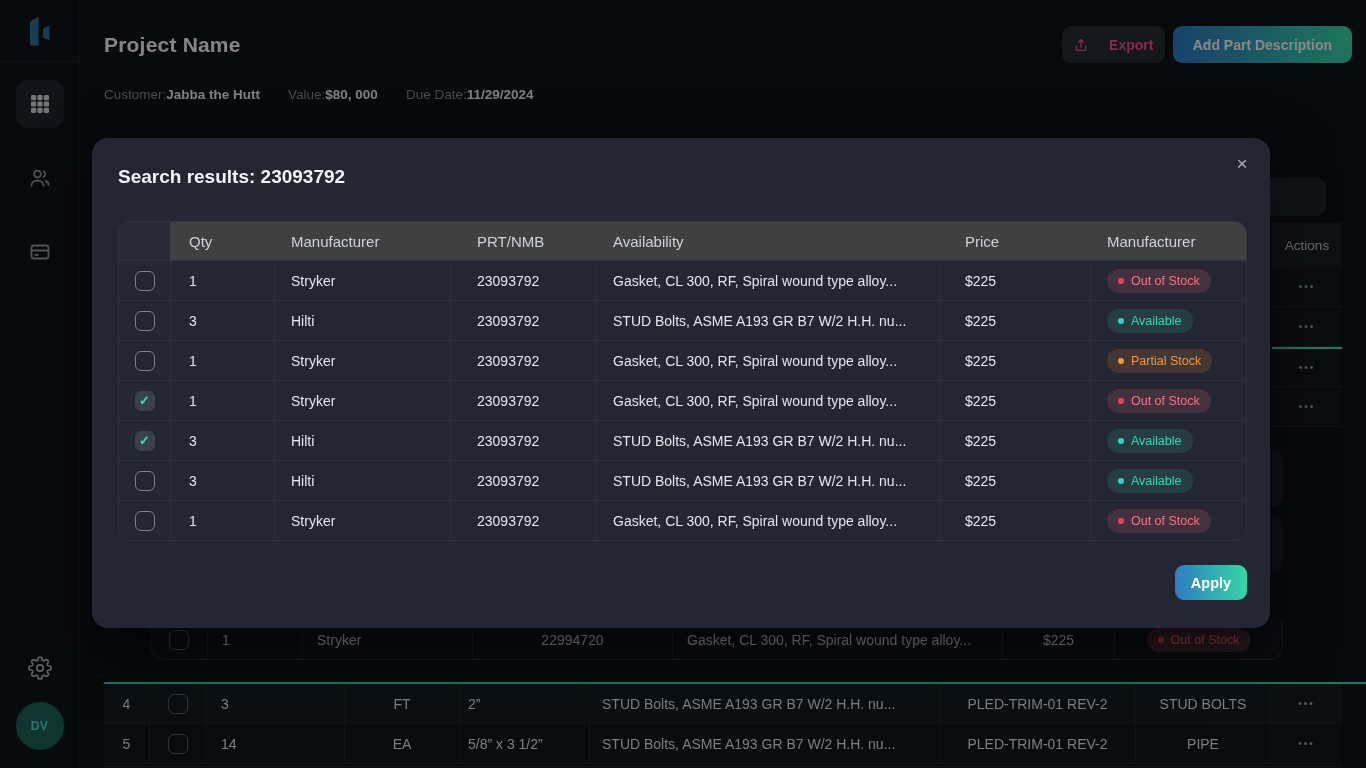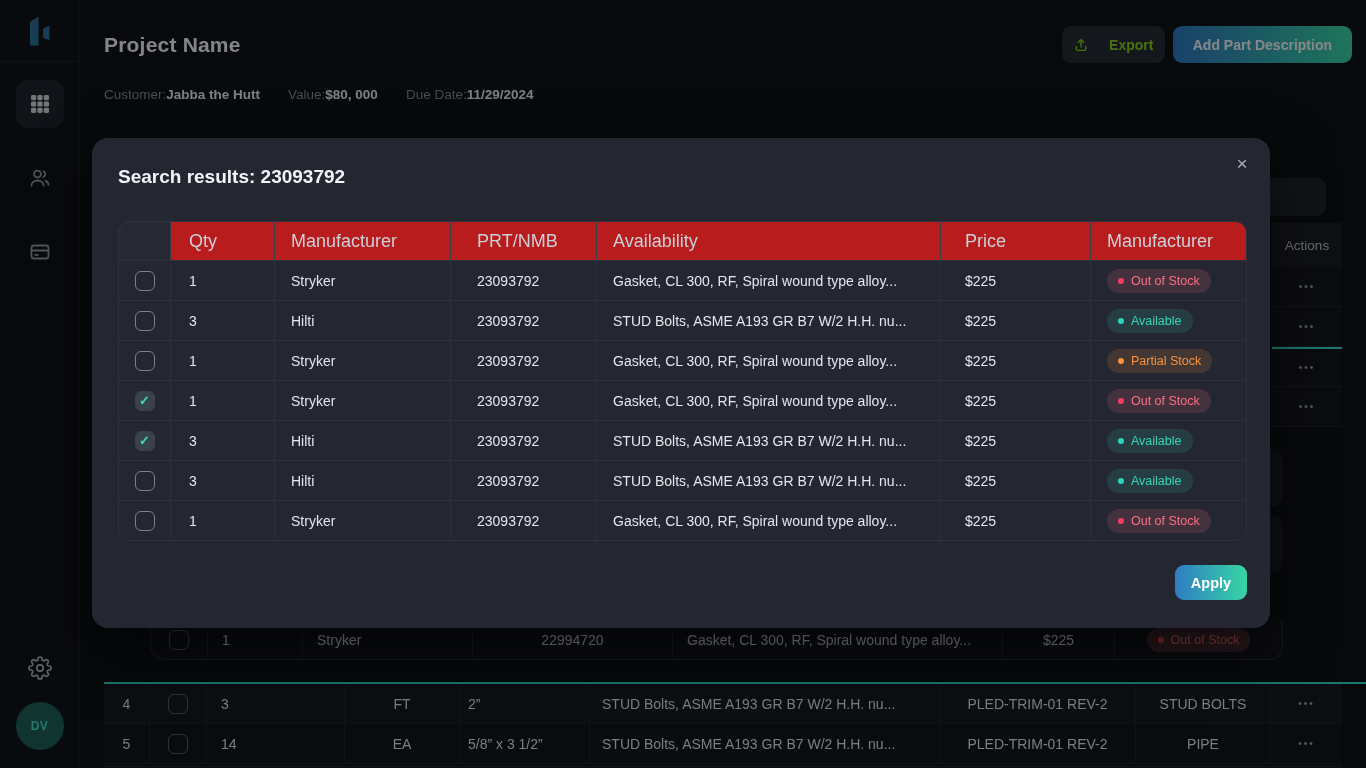--- a/index.html
+++ b/index.html
@@ -20,21 +20,21 @@
   .side-foot { margin-top:auto; display:flex; flex-direction:column; align-items:center; gap:22px; padding-bottom:18px; }
   .gear { color:#aab0b9; width:24px; height:24px; cursor:pointer; }
   .avatar { width:48px; height:48px; border-radius:50%; background:#1e5e57; color:#43d6be; font-size:12px; font-weight:700; display:flex; align-items:center; justify-content:center; cursor:pointer; letter-spacing:.5px; }
 
   
   .main { position:absolute; left:80px; top:0; width:1286px; height:768px; }
   .pg-header { display:flex; align-items:center; padding:26px 14px 0 24px; }
   .pg-title { font-size:21px; font-weight:700; color:#eceef1; letter-spacing:.2px; }
   .hdr-actions { margin-left:auto; display:flex; gap:8px; }
   .btn { height:37px; border-radius:9px; display:flex; align-items:center; justify-content:center; font-size:14px; font-weight:600; cursor:pointer; border:none; }
-  .btn-export { width:103px; background:#252932; color:#84cc16; gap:20px; }
+  .btn-export { width:103px; background:#252932; color:#ec4899; gap:20px; }
   .btn-export svg { width:16px; height:16px; }
   .btn-grad { background:linear-gradient(90deg,#2e76bd,#37d0a1); color:#eef3f5; padding:0 20px; }
   .meta { display:flex; align-items:center; padding:24px 0 0 24px; font-size:13.5px; }
   .meta .lbl { color:#808692; }
   .meta .val { color:#dfe3e9; font-weight:600; }
   .meta .gap { width:28px; }
 
   
   .frag { position:absolute; }
   .search-frag { left:970px; top:178px; width:276px; height:38px; border-radius:9px; background:#1f232c; }
@@ -76,21 +76,21 @@
   .cb.checked { background:#39424b; border-color:#39424b; color:#3fd9bd; }
   .cb.dim { border-color:#565c68; }
 
   
   .overlay { position:absolute; inset:0; background:rgba(0,0,0,0.44); z-index:5; }
   .modal { position:absolute; left:92px; top:138px; width:1178px; height:490px; background:#242732; border-radius:16px; z-index:10; box-shadow:0 24px 60px rgba(0,0,0,.55); }
   .modal-close { position:absolute; top:14px; right:16px; width:24px; height:24px; color:#aab0ba; font-size:19px; line-height:24px; text-align:center; cursor:pointer; }
   .modal-title { padding:28px 0 0 26px; font-size:19px; color:#f2f4f7; }
   .modal-title .q { font-weight:700; }
   .mtable { position:absolute; left:26px; top:83px; width:1129px; border:1px solid #30333e; border-radius:12px; overflow:hidden; }
-  .mhead { display:flex; height:38px; background:#b91c1c; color:#ccd0d8; font-size:18px; }
+  .mhead { display:flex; height:38px; background:#404040; color:#ccd0d8; font-size:15px; }
   .mhead > div { display:flex; align-items:center; padding-left:16px; border-right:1px solid #3b3f4a; }
   .mhead > div:last-child { border-right:none; }
   .mhead .mc-cb { background:#262934; }
   .mrow { display:flex; height:40px; font-size:14px; color:#e3e6eb; border-top:1px solid #2e313c; background:#242732; }
   .mrow > div { display:flex; align-items:center; padding-left:16px; border-right:1px solid #2d303b; }
   .mrow > div:last-child { border-right:none; }
   .mc-cb { width:52px; justify-content:center; padding-left:0 !important; }
   .mc-qty { width:104px; padding-left:18px !important; }
   .mc-man { width:176px; }
   .mc-prt { width:146px; padding-left:26px !important; }

